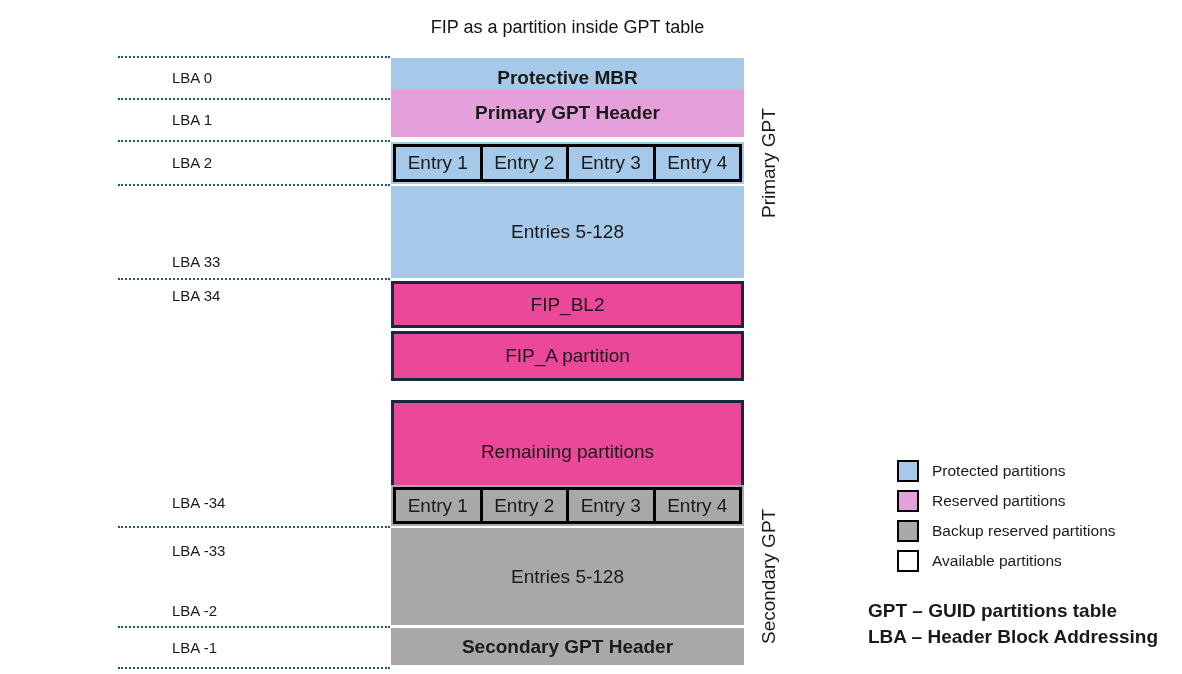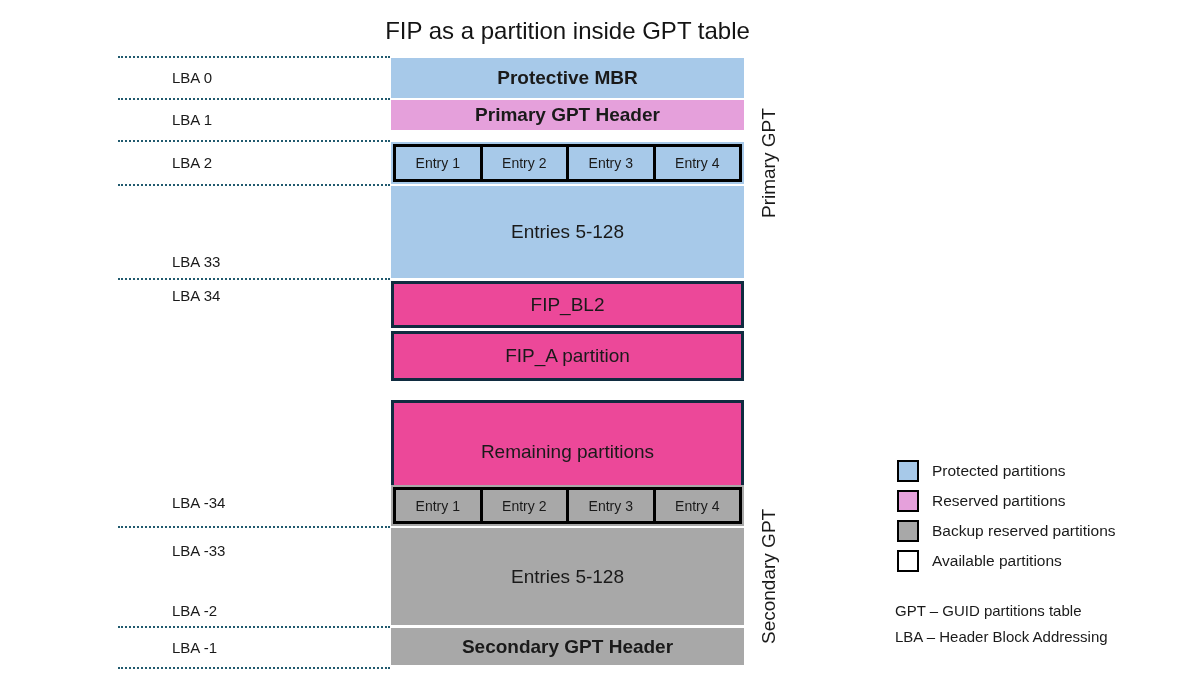--- a/index.html
+++ b/index.html
@@ -2,21 +2,21 @@
 <html><head>
 <meta charset="utf-8">
 <style>
   html,body { margin:0; padding:0; background:#ffffff; }
   .canvas {
     position:relative; width:1182px; height:674px; background:#ffffff;
     font-family:"Liberation Sans", sans-serif; color:#1a1a1a; overflow:hidden;
   }
   .title {
     position:absolute; left:200px; top:17px; width:735px;
-    text-align:center; font-size:24px; font-weight:500; color:#141414;
+    text-align:center; font-size:18px; font-weight:500; color:#141414;
   }
   .dotted {
     position:absolute; left:118px; width:272px; height:0;
     border-top:2px dotted #215A6E;
   }
   .lba {
     position:absolute; left:172px; width:150px; height:18px;
     font-size:15px; line-height:18px; text-align:left; white-space:nowrap;
   }
   .block {
@@ -29,38 +29,38 @@
   .gray  { background:#A8A8A8; }
   .whitebox { background:#ec4899; border:3px solid #102C40; }
   .bold { font-weight:700; }
   .entry-row { padding:0; }
   .entry-box {
     position:absolute; left:2px; right:2px; top:2px; bottom:2px;
     border:3px solid #000; display:flex; box-sizing:border-box;
   }
   .entry-cell {
     flex:1 1 0; display:flex; align-items:center; justify-content:center;
-    font-size:14px; border-right:3px solid #000; box-sizing:border-box;
+    font-size:19px; border-right:3px solid #000; box-sizing:border-box;
   }
   .entry-cell:last-child { border-right:none; }
   .vlabel {
     position:absolute; left:756px; width:26px;
     writing-mode:vertical-rl; transform:rotate(180deg);
     display:flex; align-items:center; justify-content:center;
     font-size:19px; white-space:nowrap; color:#1a1a1a;
   }
   .legend-item { position:absolute; left:897px; height:22px; display:flex; align-items:center; }
   .swatch {
     width:22px; height:22px; border:2px solid #000; box-sizing:border-box;
     flex:0 0 auto;
   }
   .legend-label { margin-left:13px; font-size:15.5px; white-space:nowrap; }
   .abbrev {
-    position:absolute; left:895px; height:20px; font-size:15px;
-    line-height:20px; white-space:nowrap;
+    position:absolute; left:868px; height:20px; font-size:19px;
+    line-height:20px; white-space:nowrap;font-weight:bold;
   }
 </style>
 </head>
 <body>
 
 <div class="canvas">
 
   <div class="title">FIP as a partition inside GPT table</div>
 
   <div class="dotted" style="top:56px"></div>
@@ -77,21 +77,21 @@
   <div class="lba" style="top:154px">LBA 2</div>
   <div class="lba" style="top:253px">LBA 33</div>
   <div class="lba" style="top:287px">LBA 34</div>
   <div class="lba" style="top:494px">LBA -34</div>
   <div class="lba" style="top:542px">LBA -33</div>
   <div class="lba" style="top:602px">LBA -2</div>
   <div class="lba" style="top:639px">LBA -1</div>
 
   <div class="block blue bold" style="top:58px;height:40px">Protective MBR</div>
 
-  <div class="block pink bold" style="top:100px;height:30px">Primary GPT Header</div>
+  <div class="block pink bold" style="top:89px;height:48px">Primary GPT Header</div>
 
   <div class="block blue entry-row" style="top:142px;height:42px">
     <div class="entry-box">
       <div class="entry-cell">Entry 1</div>
       <div class="entry-cell">Entry 2</div>
       <div class="entry-cell">Entry 3</div>
       <div class="entry-cell">Entry 4</div>
     </div>
   </div>
 

